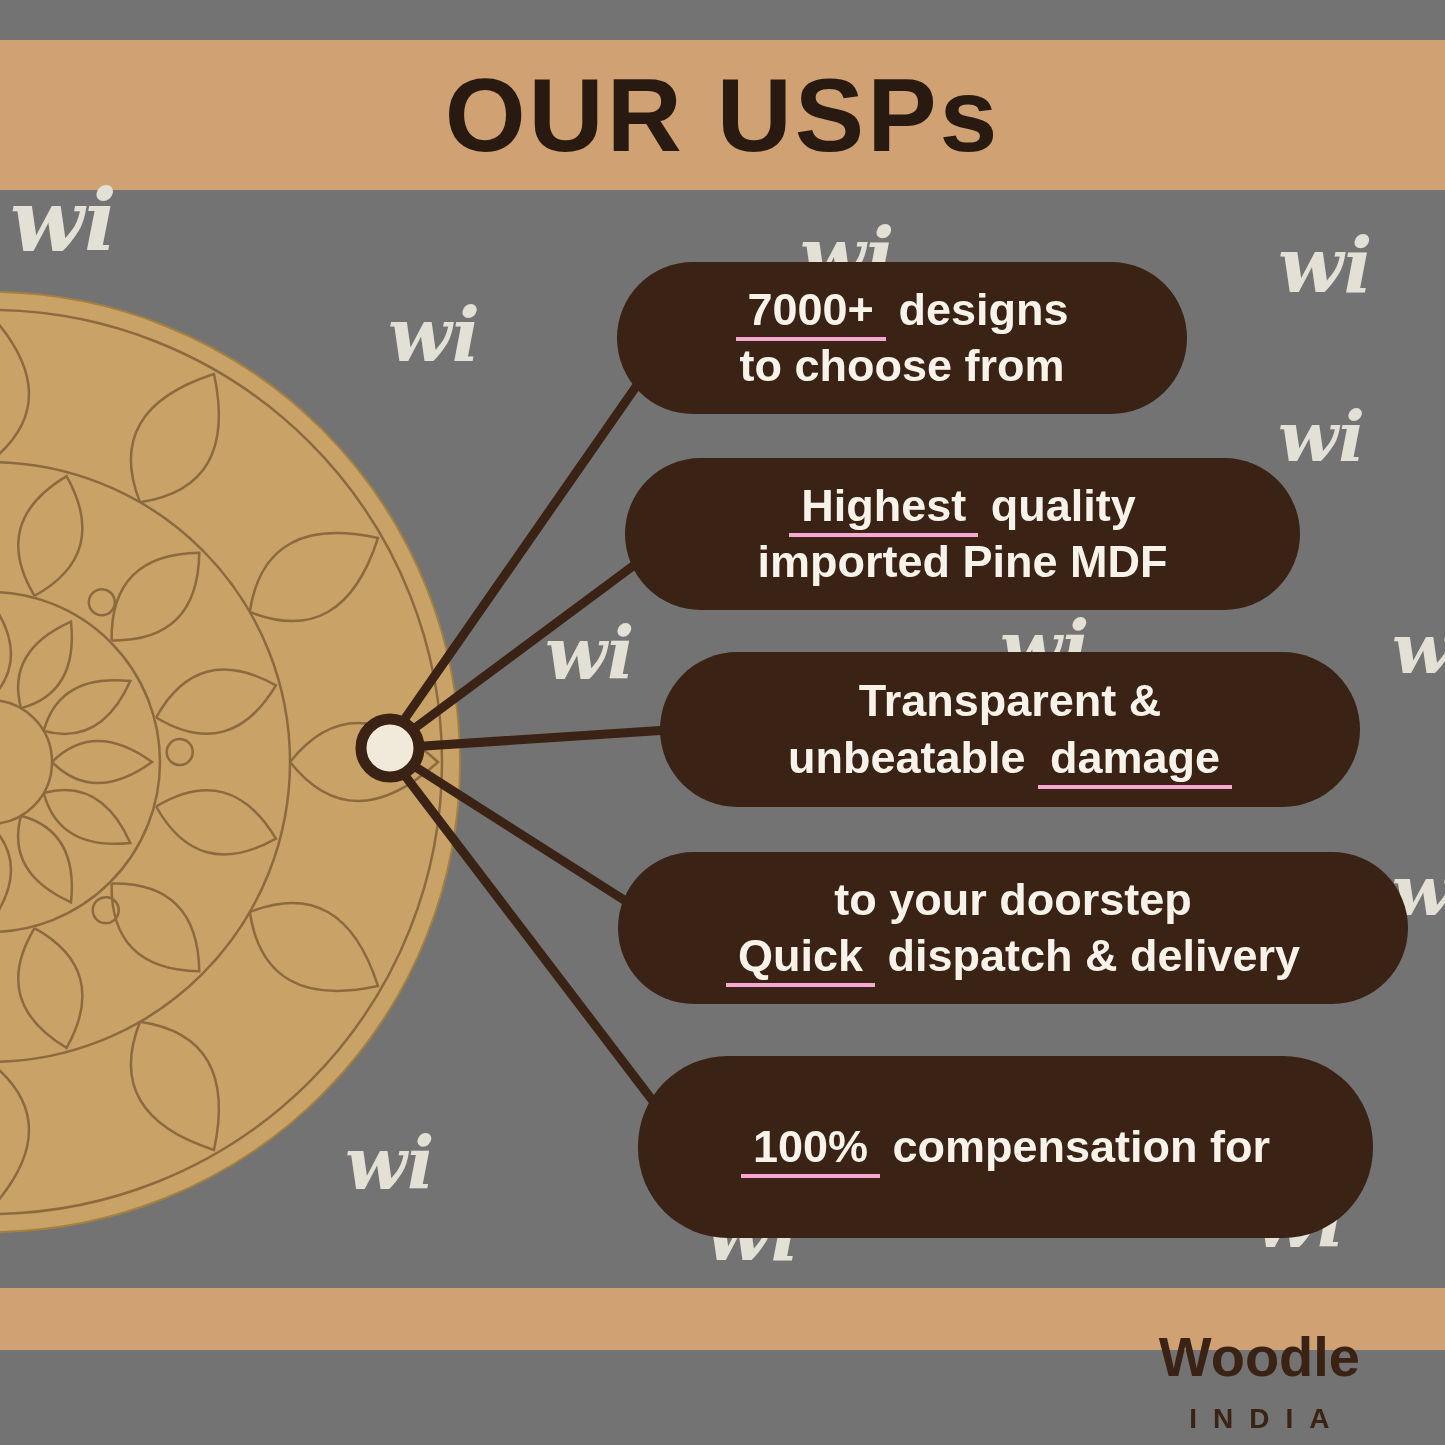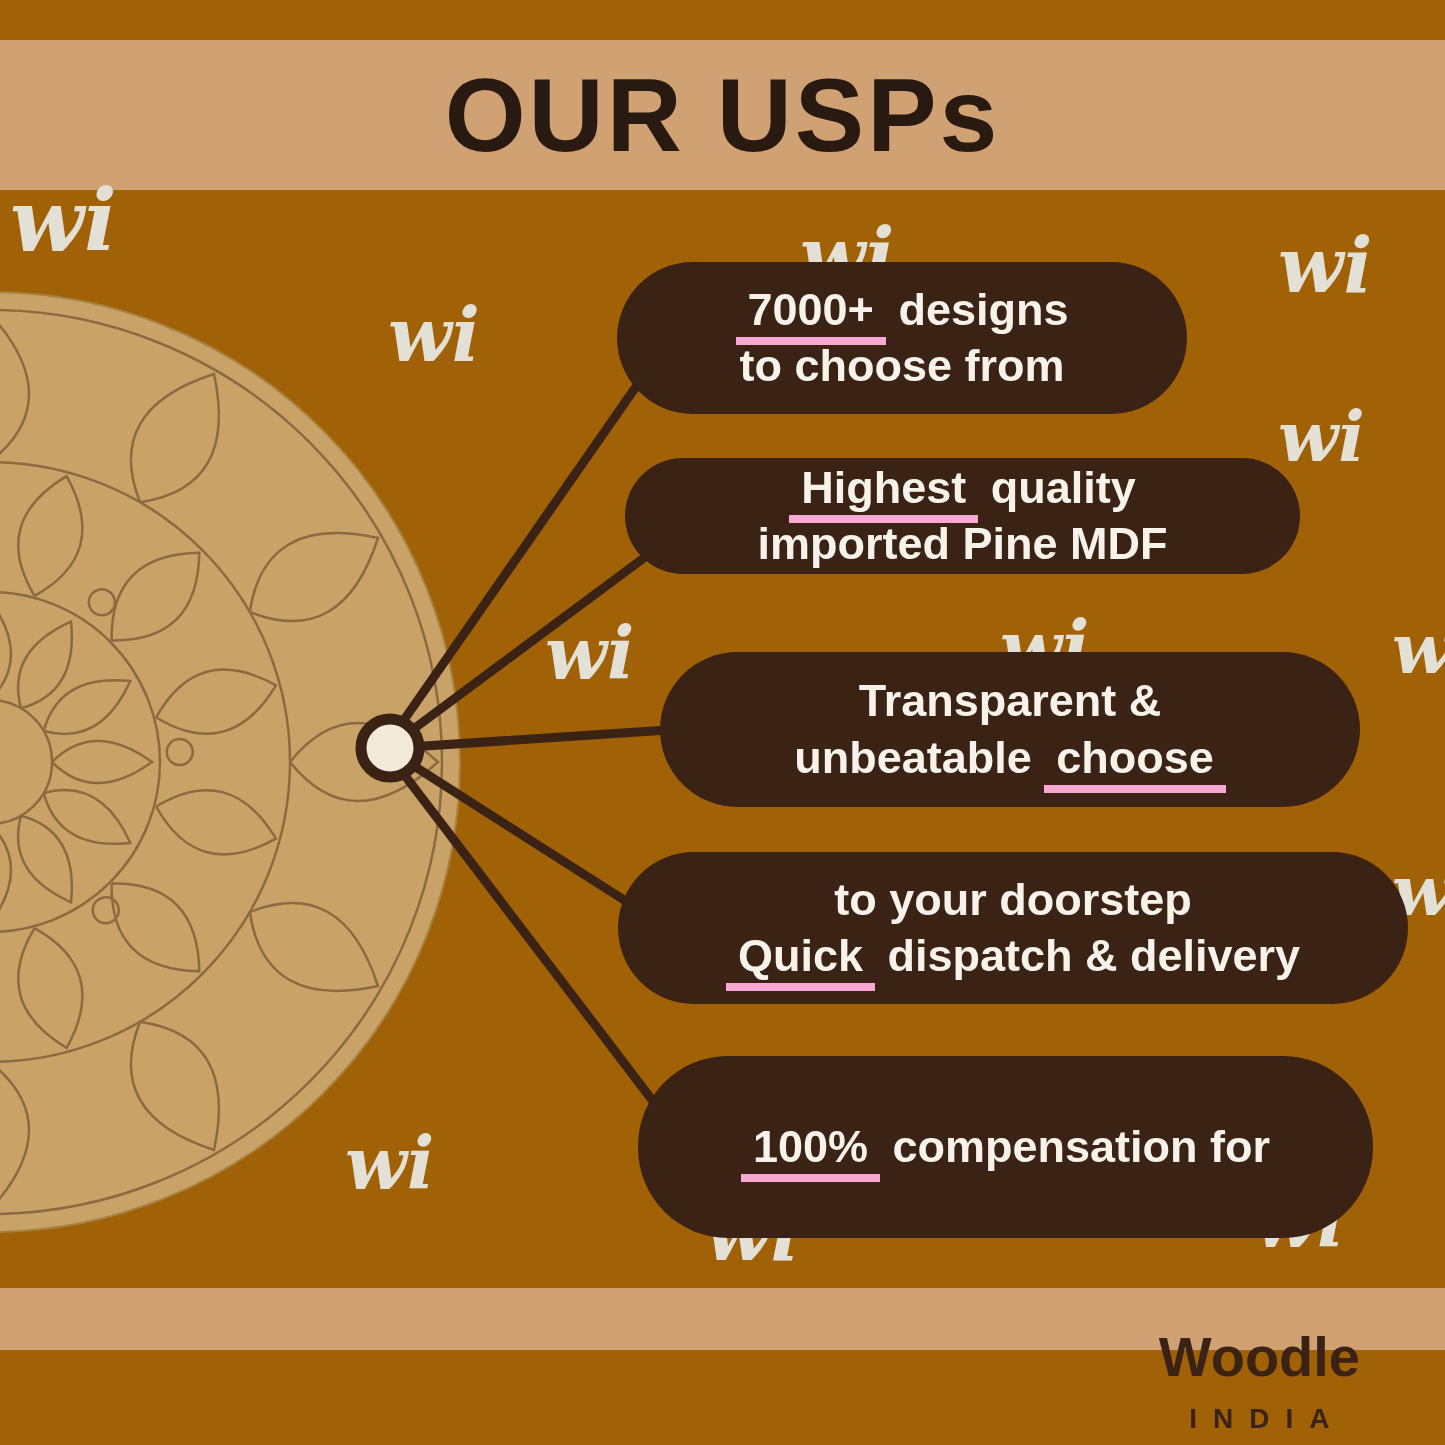--- a/index.html
+++ b/index.html
@@ -1,20 +1,20 @@
 <!DOCTYPE html>
 <html><head>
 <meta charset="utf-8">
 <style>
   html,body{margin:0;padding:0;background:#ffffff;}
   .stage{
     position:relative;
     width:1445px;height:1445px;
     overflow:hidden;
-    background:#a16207;
+    background:#737373;
     font-family:"Liberation Sans", sans-serif;
   }
   
   .top-band{
     position:absolute;left:0;top:40px;width:100%;height:150px;
     background:#D0A173;
     display:flex;align-items:center;justify-content:center;
   }
   .title{
     font-size:104px;font-weight:800;letter-spacing:3px;
@@ -50,27 +50,27 @@
     border-radius:90px;
     color:#F8F3EA;
     display:flex;flex-direction:column;justify-content:center;align-items:center;
     text-align:center;
     font-weight:bold;font-size:45px;line-height:1.25;
     padding:0 20px;box-sizing:border-box;
   }
   .pill .line{white-space:nowrap;}
   .u{
     display:inline-block;
-    border-bottom:8px solid #f9a8d4;
+    border-bottom:4px solid #f9a8d4;
     padding:0 12px 4px;
     margin-bottom:-8px;
     line-height:1.05;
   }
   .pill-1{left:617px;top:262px;width:570px;height:152px;}
-  .pill-2{left:625px;top:458px;width:675px;height:116px;}
+  .pill-2{left:625px;top:458px;width:675px;height:152px;}
   .pill-3{left:660px;top:652px;width:700px;height:155px;}
   .pill-4{left:618px;top:852px;width:790px;height:152px;}
   .pill-5{left:638px;top:1056px;width:735px;height:182px;}
   
   .bottom-band{
     position:absolute;left:0;top:1288px;width:100%;height:62px;
     background:#D0A173;
   }
   .footer-logo{
     position:absolute;right:85px;bottom:10px;z-index:3;
@@ -166,21 +166,21 @@
     <div class="line"><span>to choose from</span></div>
   </div>
 
   <div class="pill pill-2">
     <div class="line"><span class="u">Highest</span><span> quality</span></div>
     <div class="line"><span>imported Pine MDF</span></div>
   </div>
 
   <div class="pill pill-3">
     <div class="line"><span>Transparent &amp;</span></div>
-    <div class="line"><span>unbeatable </span><span class="u">choose</span></div>
+    <div class="line"><span>unbeatable </span><span class="u">damage</span></div>
   </div>
 
   <div class="pill pill-4">
     <div class="line"><span>to your doorstep</span></div>
     <div class="line"><span class="u">Quick</span><span> dispatch &amp; delivery</span></div>
   </div>
 
   <div class="pill pill-5">
     <div class="line"><span class="u">100%</span><span> compensation for</span></div>
   </div>

